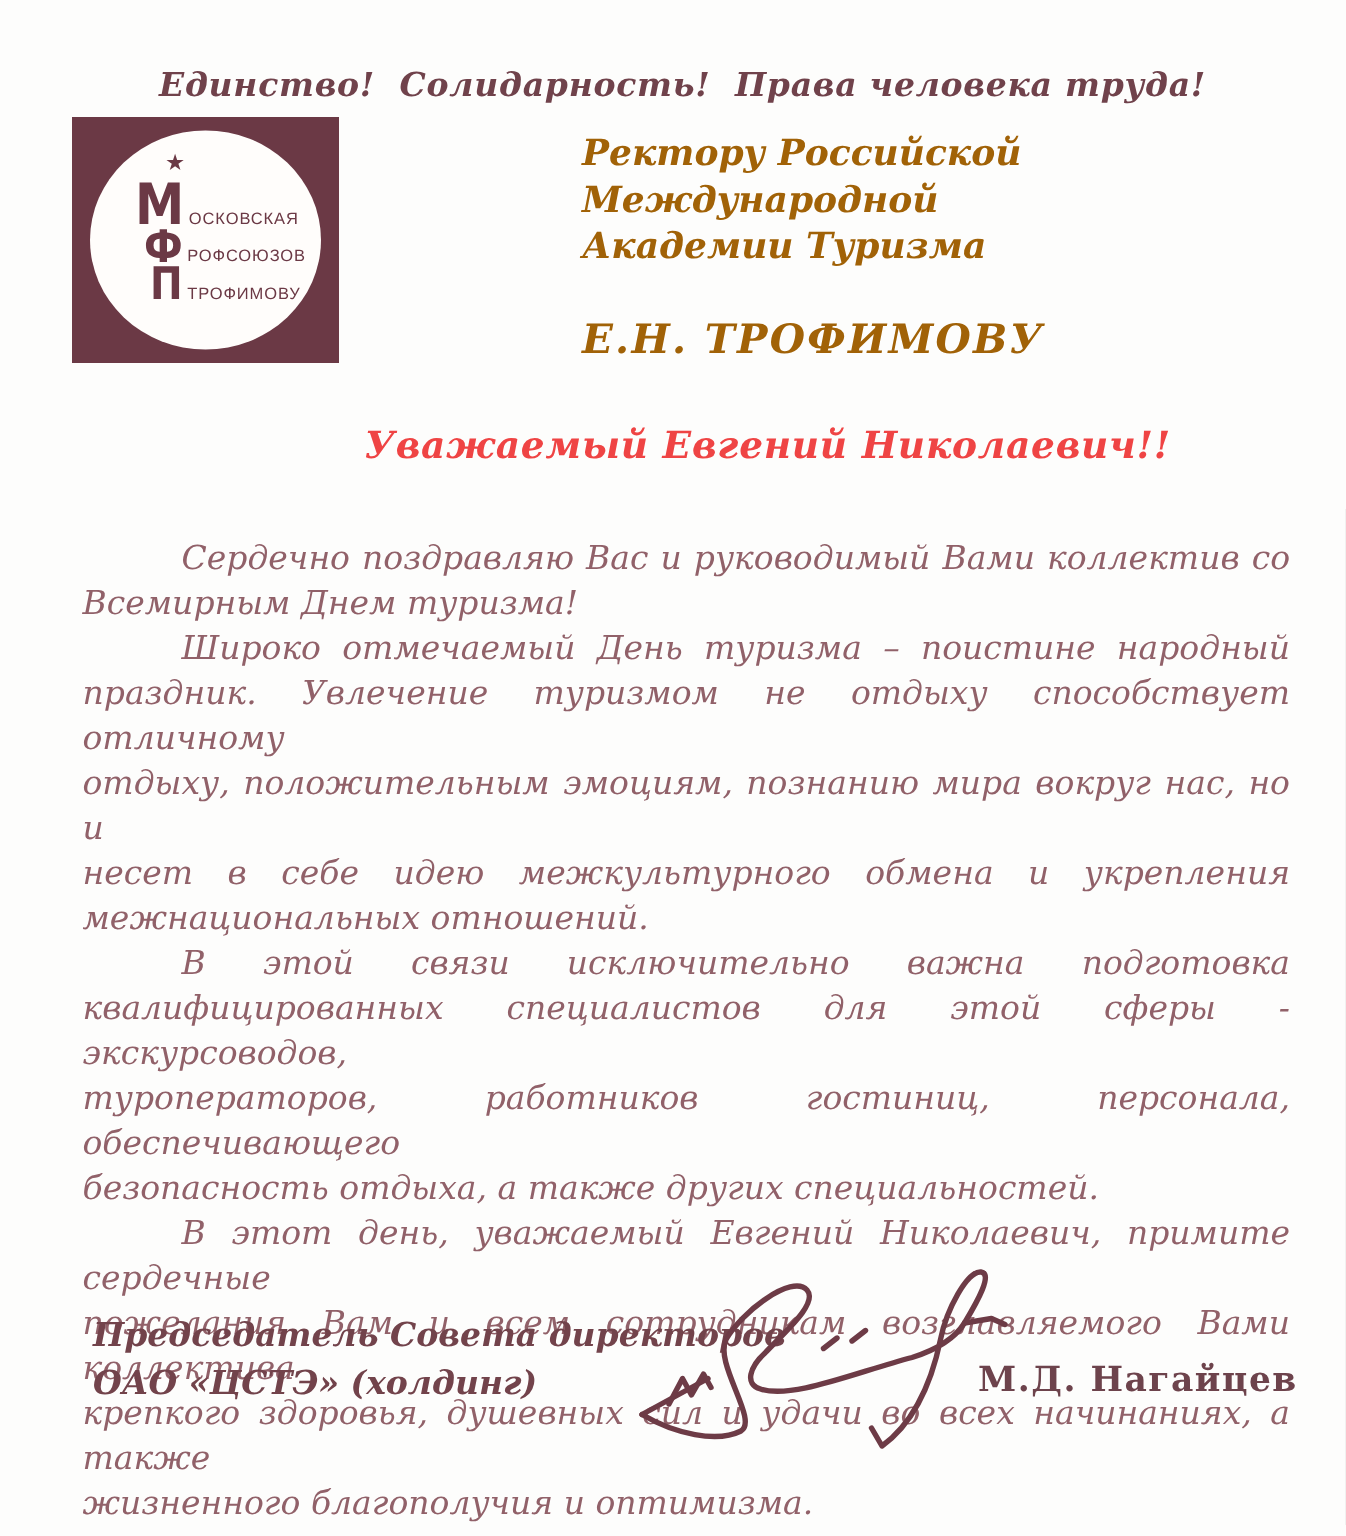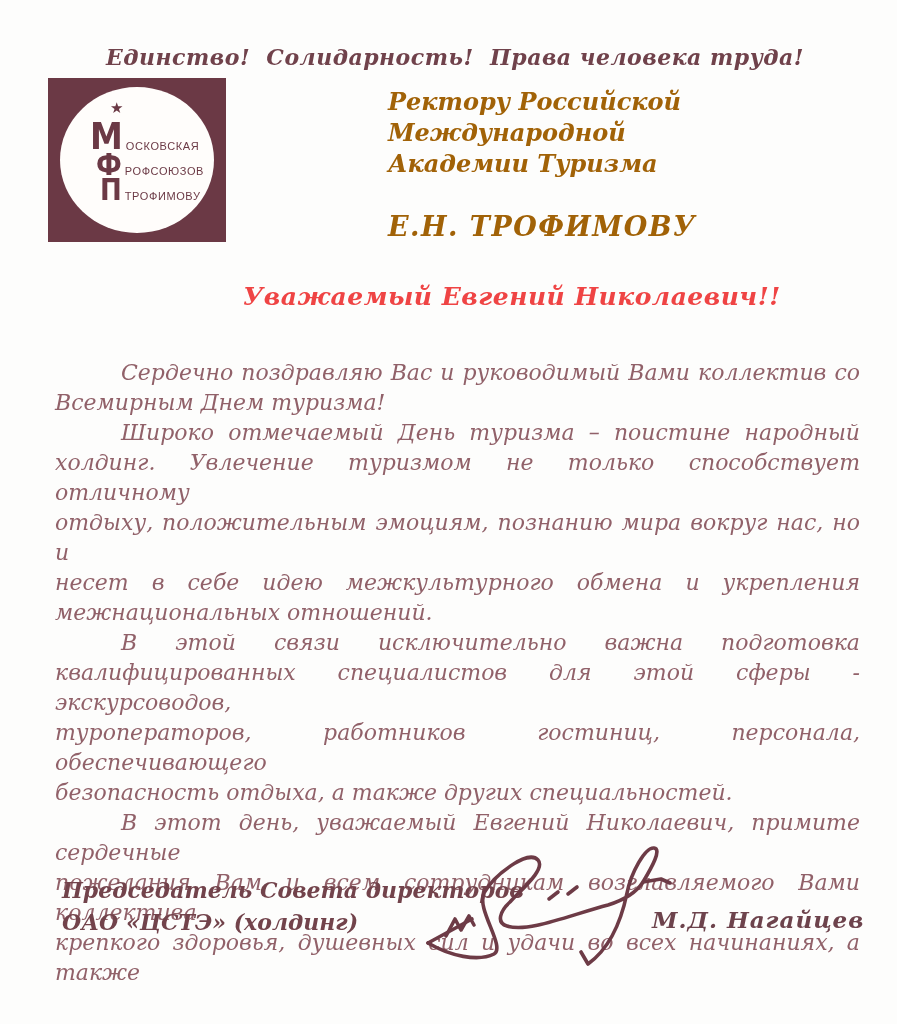--- a/index.html
+++ b/index.html
@@ -88,21 +88,21 @@
 
   
   .sig-titles {
     position: absolute; left: 62px; top: 874px;
     font-size: 22px; font-weight: bold; font-style: italic;
     color: #72434b; line-height: 32px;
   }
   .sig-svg { position: absolute; left: 410px; top: 843px; }
   .sig-name {
     position: absolute; left: 652px; top: 906px;
-    font-size: 23px; font-weight: bold; font-style: italic;
+    font-size: 23px; font-weight: bold; 
     color: #6d434c; letter-spacing: 1px;
   }
 </style>
 </head>
 <body>
 
 <div class="page">
 
   <div class="slogan">Единство!  Солидарность!  Права человека труда!</div>
 
@@ -133,31 +133,32 @@
     </div>
     <div class="addressee-name">Е.Н. ТРОФИМОВУ</div>
   </div>
 
   <div class="salutation">Уважаемый Евгений Николаевич!!</div>
 
   <div class="letter-body">
       <div class="line first">Сердечно поздравляю Вас и руководимый Вами коллектив со</div>
       <div class="line para-end">Всемирным Днем туризма!</div>
       <div class="line first">Широко отмечаемый День туризма – поистине народный</div>
-      <div class="line">холдинг. Увлечение туризмом не только способствует отличному</div>
+      <div class="line">праздник. Увлечение туризмом не отдыху способствует отличному</div>
       <div class="line">отдыху, положительным эмоциям, познанию мира вокруг нас, но и</div>
       <div class="line">несет в себе идею межкультурного обмена и укрепления</div>
       <div class="line para-end">межнациональных отношений.</div>
       <div class="line first">В этой связи исключительно важна подготовка</div>
       <div class="line">квалифицированных специалистов для этой сферы - экскурсоводов,</div>
       <div class="line">туроператоров, работников гостиниц, персонала, обеспечивающего</div>
       <div class="line para-end">безопасность отдыха, а также других специальностей.</div>
       <div class="line first">В этот день, уважаемый Евгений Николаевич, примите сердечные</div>
       <div class="line">пожелания Вам и всем сотрудникам возглавляемого Вами коллектива</div>
       <div class="line">крепкого здоровья, душевных сил и удачи во всех начинаниях, а также</div>
+      <div class="line para-end">жизненного благополучия и оптимизма.</div>
     </div>
 
   <div class="sig-titles">
     <div>Председатель Совета директоров</div>
     <div>ОАО «ЦСТЭ» (холдинг)</div>
   </div>
 
   <svg class="sig-svg" width="285" height="155" viewBox="0 0 285 155">
     <g fill="none" stroke="#6d3b46" stroke-width="3.6" stroke-linecap="round" stroke-linejoin="round">
       <path d="M18,100 C40,113 68,119 84,111 C96,104 66,66 74,50

